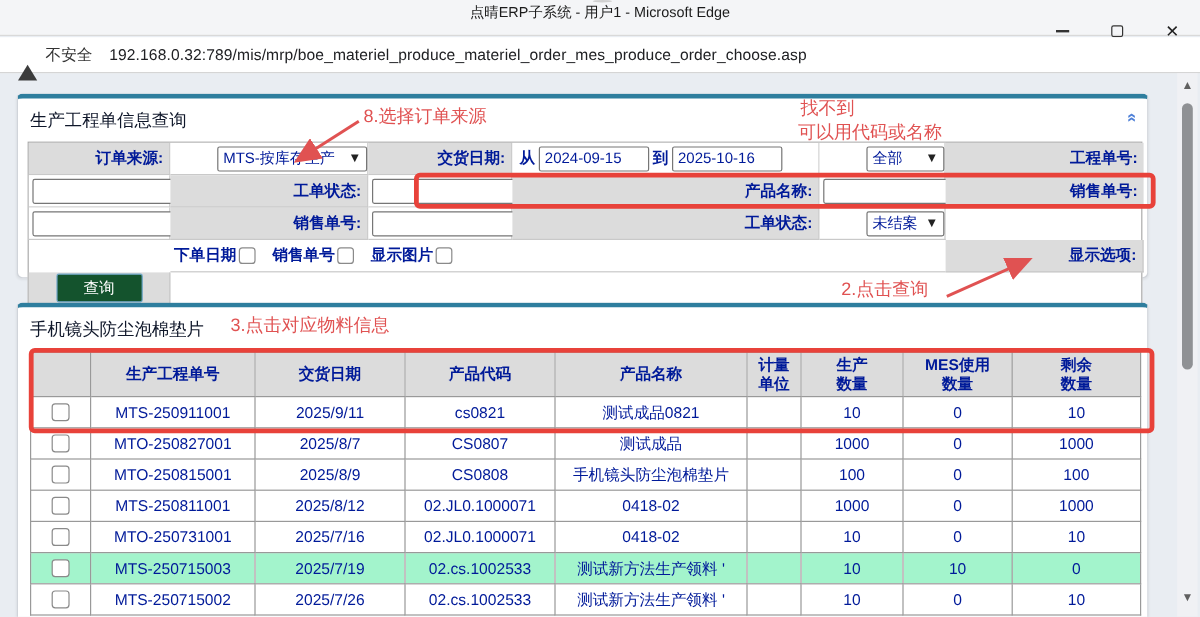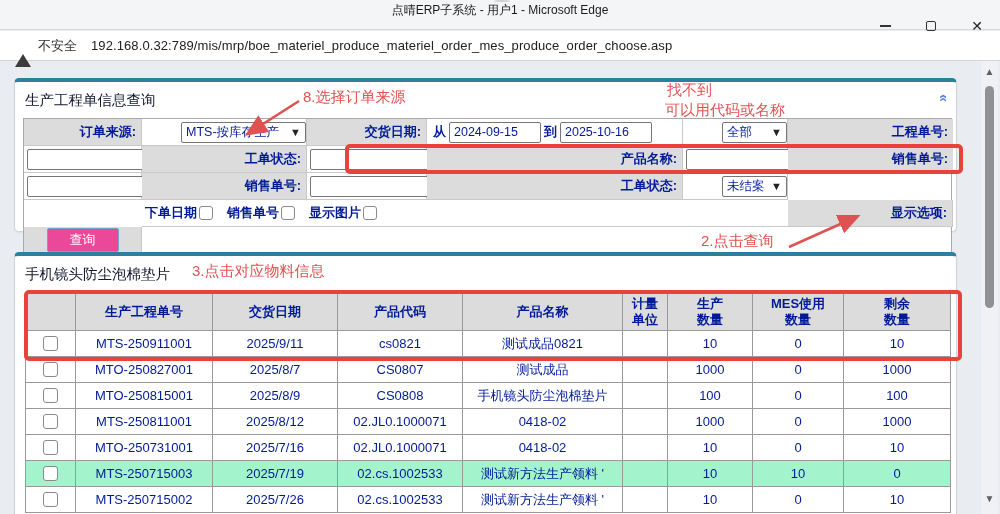--- a/index.html
+++ b/index.html
@@ -87,21 +87,21 @@
   .w-input { width:156px; }
   .w-date { width:92px; }
   .w-code { width:248px; }
   .date-sep { color:#001a99; font-weight:bold; margin:0 3px; }
   .chk-group { display:flex; align-items:center; margin-right:14px; color:#001a99; font-weight:bold; }
   .checkbox {
     width:14px; height:14px; border:1px solid #8a8a8a; border-radius:3px; background:#fff; margin-left:2px;
   }
   .btn-cell { justify-content:center; background:#dcdcdc; }
   .query-btn {
-    background:#ec4899; border:1px solid #6fa6c8; color:#fff; font-size:13px;
+    background:#14532d; border:1px solid #6fa6c8; color:#fff; font-size:13px;
     padding:2px 22px; border-radius:2px; cursor:pointer; font-family:Liberation Serif, serif;
   }
   
   .mat-table {
     position:absolute; left:25px; top:293px; width:925px;
     border-collapse:collapse; table-layout:fixed; font-size:13px;
   }
   .mat-table th, .mat-table td {
     border:1px solid #999; color:#001a99; text-align:center; overflow:hidden;
   }

